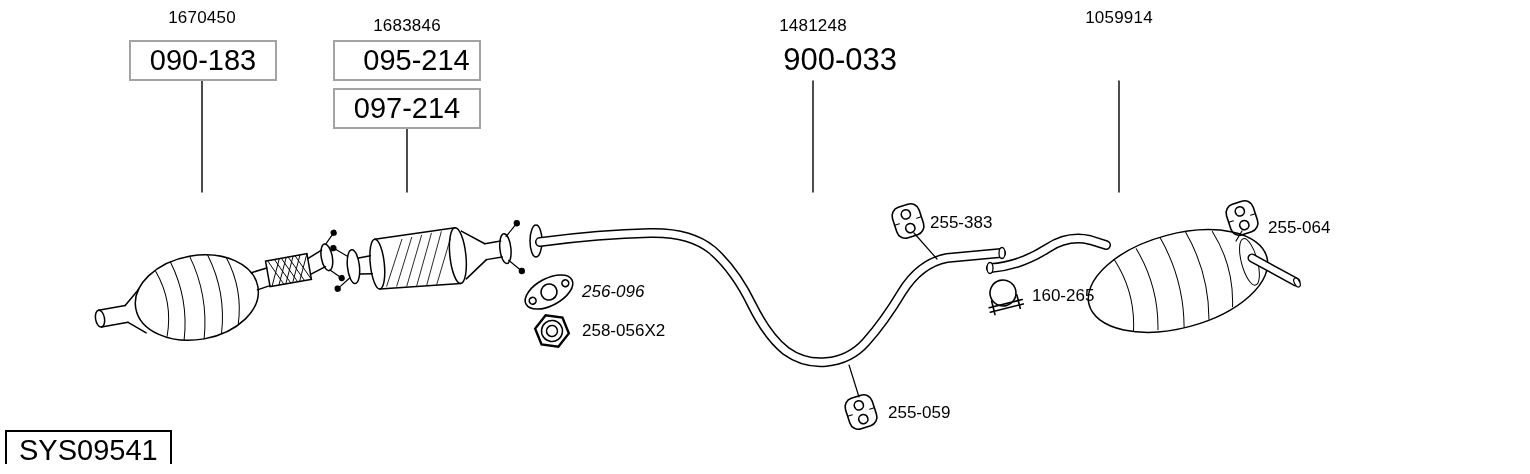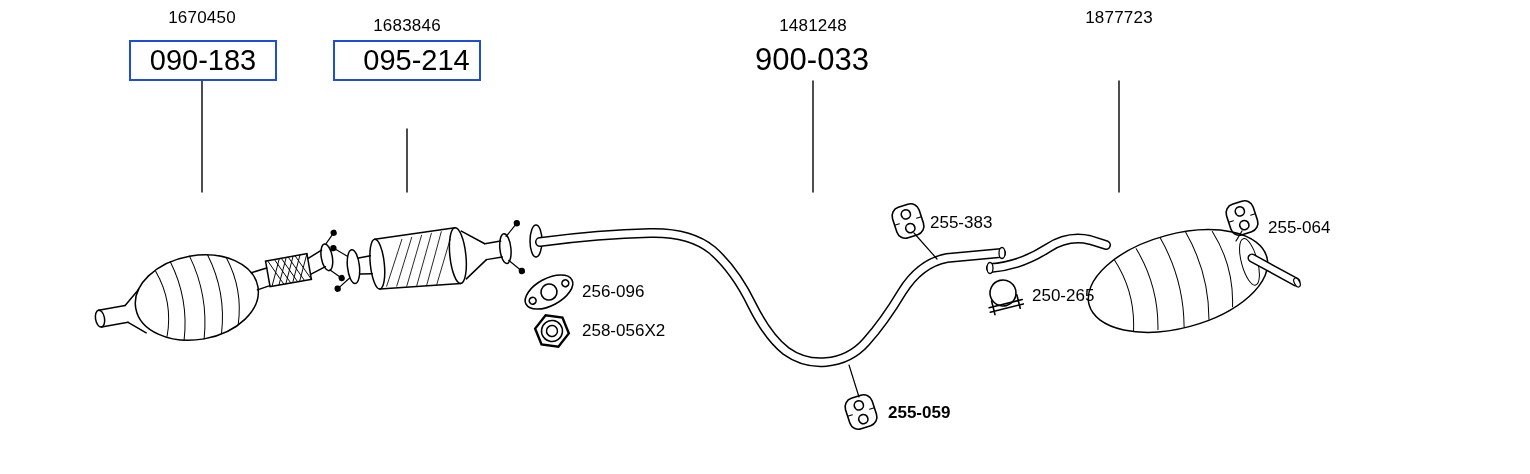--- a/index.html
+++ b/index.html
@@ -1,23 +1,23 @@
 <!DOCTYPE html>
 <html><head>
 <meta charset="utf-8">
 <style>
   * { margin: 0; padding: 0; box-sizing: border-box; }
   html, body { background: #ffffff; }
   body { font-family: "Liberation Sans", sans-serif; color: #000; }
   .stage { position: relative; width: 1530px; height: 464px; background: #fff; overflow: hidden; }
   .stage svg { position: absolute; left: 0; top: 0; }
   .ref-label { position: absolute; width: 140px; text-align: center; font-size: 17px; letter-spacing: 0.2px; }
-  .part-box { position: absolute; width: 148px; height: 41px; border: 2px solid #1d4ed8; background: #fff;
+  .part-box { position: absolute; width: 148px; height: 41px; border: 2px solid #a3a3a3; background: #fff;
               text-align: center; font-size: 29px; line-height: 36px; }
-  .part-plain { position: absolute; width: 170px; text-align: center; font-size: 31px; }
+  .part-plain { position: absolute; width: 170px; text-align: right; font-size: 31px; }
   .callout-label { position: absolute; font-size: 17px; white-space: nowrap; }
   .sys-box { position: absolute; left: 5px; top: 430px; border: 2px solid #000; background: #fff;
              font-size: 29px; line-height: 34px; padding: 1px 12px; }
 </style>
 </head>
 <body>
 
 <div class="stage">
 
   <svg width="1530" height="474" viewBox="0 0 1530 474">
@@ -117,28 +117,30 @@
 
       <use href="#hanger" transform="translate(908,221) rotate(-18)" stroke-width="1.6"></use>
       <use href="#hanger" transform="translate(861,412) rotate(-18)" stroke-width="1.6"></use>
       <use href="#hanger" transform="translate(1242,218) rotate(-18)" stroke-width="1.6"></use>
     </g>
   </svg>
 
   <div class="ref-label" style="left:132px; top:8px;">1670450</div>
   <div class="ref-label" style="left:337px; top:16px;">1683846</div>
   <div class="ref-label" style="left:743px; top:16px;">1481248</div>
-  <div class="ref-label" style="left:1049px; top:8px;">1877723</div>
+  <div class="ref-label" style="left:1049px; top:8px;">1059914</div>
 
   <div class="part-box" style="left:129px; top:40px;">090-183</div>
   <div class="part-box" style="left:333px; top:40px;padding-left:19px;">095-214</div>
+  <div class="part-box" style="left:333px; top:88px;">097-214</div>
 
   <div class="part-plain" style="left:727px; top:42px;">900-033</div>
 
-  <div class="callout-label" style="left:582px; top:282px;">256-096</div>
+  <div class="callout-label" style="left:582px; top:282px;font-style:italic;">256-096</div>
   <div class="callout-label" style="left:582px; top:321px;">258-056X2</div>
   <div class="callout-label" style="left:930px; top:213px;">255-383</div>
-  <div class="callout-label" style="left:1032px; top:286px;">250-265</div>
-  <div class="callout-label" style="left:888px; top:403px;font-weight:bold;">255-059</div>
+  <div class="callout-label" style="left:1032px; top:286px;">160-265</div>
+  <div class="callout-label" style="left:888px; top:403px;">255-059</div>
   <div class="callout-label" style="left:1268px; top:218px;">255-064</div>
 
+  <div class="sys-box">SYS09541</div>
 
 </div>
 
 </body></html>

